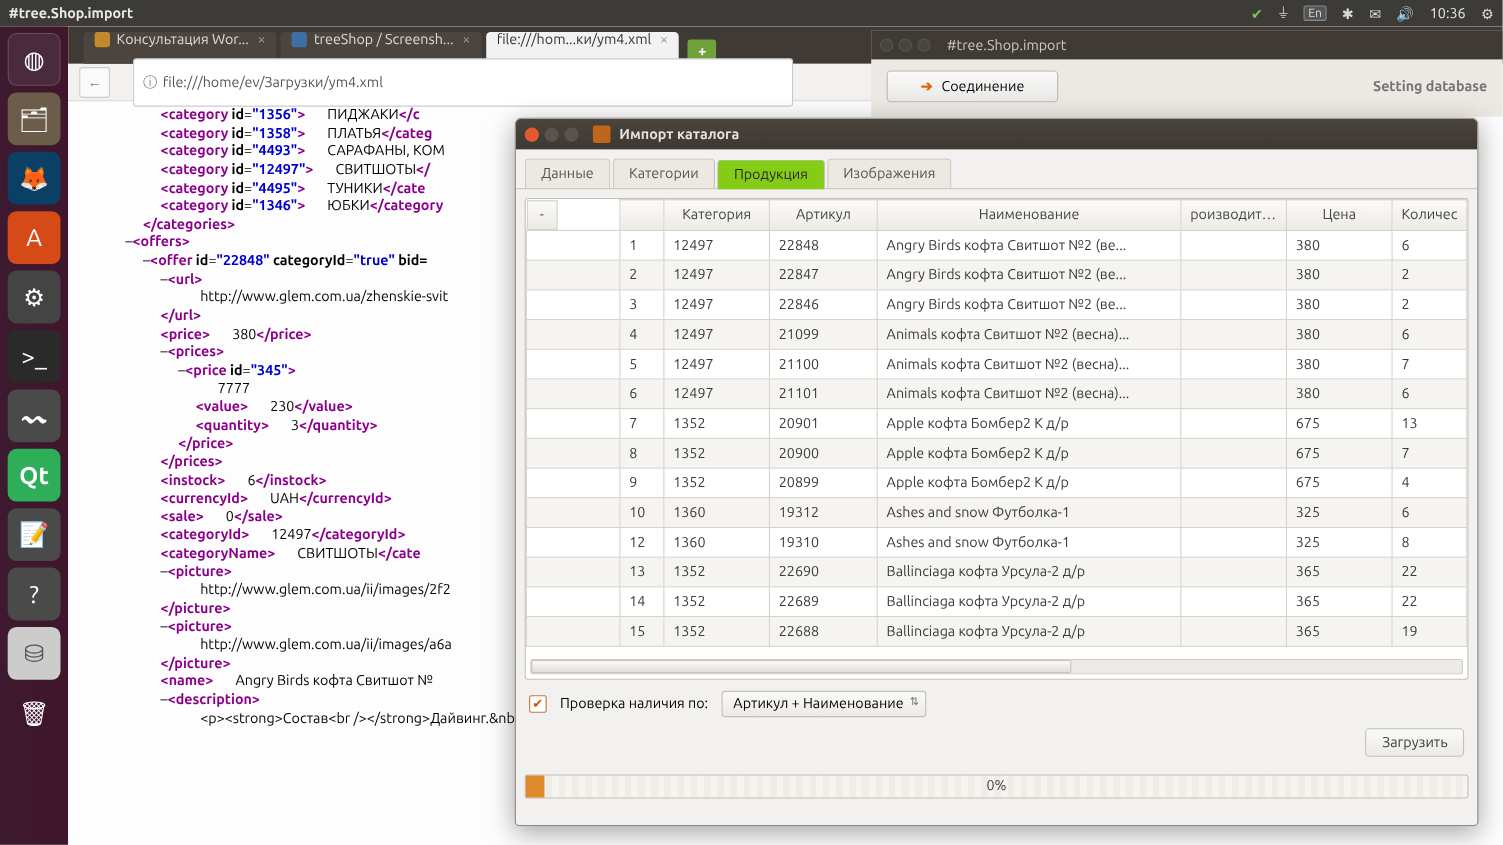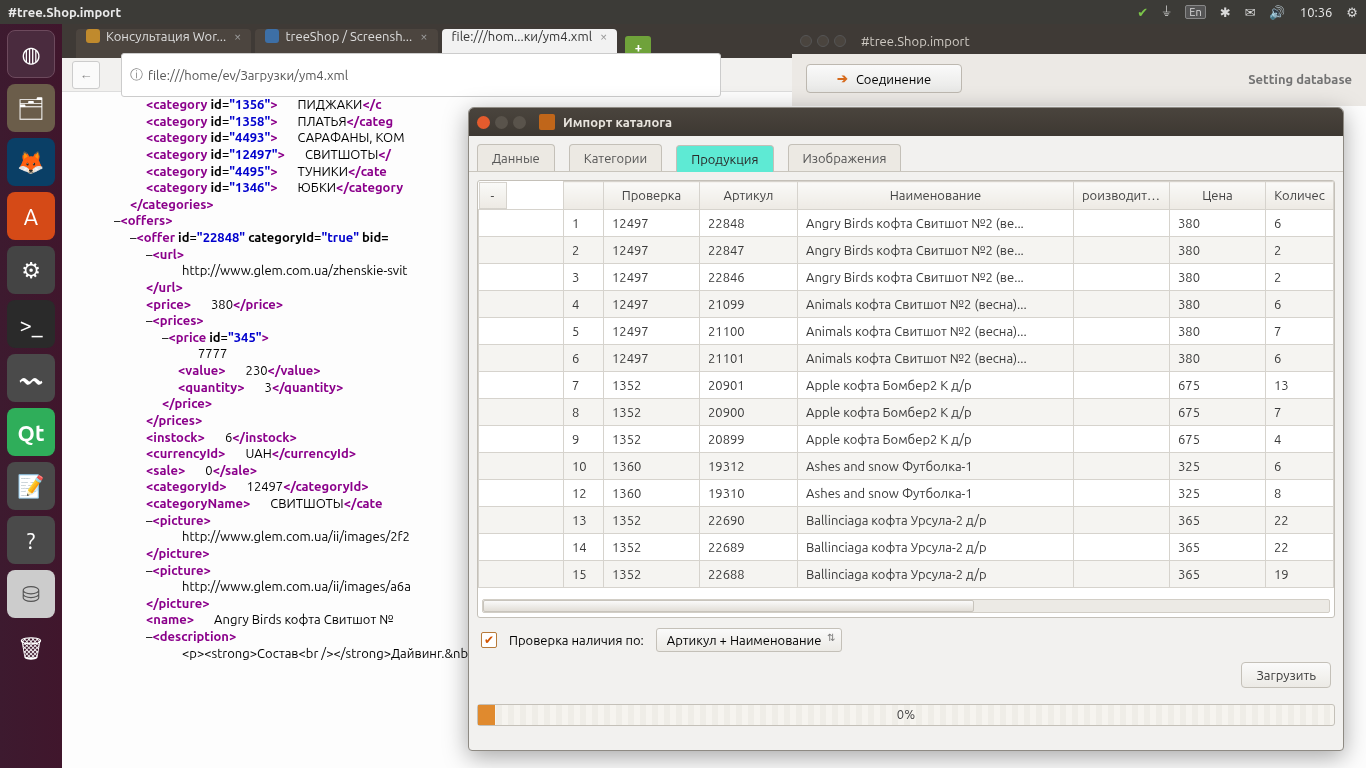--- a/index.html
+++ b/index.html
@@ -58,23 +58,23 @@
 .settingwin .connect-btn .arrow{ color:#d66a1c; font-weight:bold; }
 .settingwin .lbl { color:#737373; font-weight:bold; }
 
 
 .dialog { position:absolute; left:468px; top:107px; width:876px; height:644px; background:#f2f1ef; border:1px solid #8e8a83; border-radius:6px 6px 4px 4px; box-shadow:0 6px 24px rgba(0,0,0,.35); overflow:hidden; }
 .dialog .titlebar { height:28px; background:linear-gradient(#4a443d,#3d3832); display:flex; align-items:center; padding:0 8px; color:#e7e3dc; }
 .dialog .titlebar .wb { width:13px; height:13px; border-radius:7px; margin-right:5px; }
 .wb.close{background:#e35b2d;} .wb.min{background:#59534b;} .wb.max{background:#59534b;}
 .dialog .titlebar .dlg-icon{ width:16px;height:16px;background:#c0661a;border-radius:2px;margin:0 8px; }
 .dialog .titlebar .t { font-weight:bold; }
-.dialog .tabs { display:flex; padding:8px 8px 0 8px; gap:12px; border-bottom:1px solid #c9c5bd; background:#f2f1ef; }
+.dialog .tabs { display:flex; padding:8px 8px 0 8px; gap:0; border-bottom:1px solid #c9c5bd; background:#f2f1ef; }
 .dialog .tab { padding:6px 14px; border:1px solid #c4c0b8; border-bottom:none; background:#ece9e3; border-radius:4px 4px 0 0; margin-right:2px; color:#555;}
-.dialog .tab.active { background:#5eead4; color:#2a2a2a; position:relative; top:1px; }
+.dialog .tab.active { background:#84cc16; color:#2a2a2a; position:relative; top:1px; }
 .dialog .content { padding:8px; }
 .grid-wrap { border:1px solid #c4c0b8; border-radius:3px; background:#fff; height:438px; overflow:hidden; position:relative;}
 .grid { width:100%; border-collapse:collapse; table-layout:fixed; }
 .grid th, .grid td { border:1px solid #d6d3cd; padding:4px 8px; text-align:left; white-space:nowrap; overflow:hidden; text-overflow:ellipsis; color:#3a3a3a; height:27px; }
 .grid th { background:linear-gradient(#fafaf8,#edeae4); font-weight:normal; text-align:center; color:#444;}
 .grid tr:nth-child(even) td { background:#f5f4f1; }
 .grid tr:nth-child(odd) td { background:#ffffff; }
 .col-corner{width:28px;} .col-row{width:40px;text-align:center;} .col-cat{width:96px;} .col-art{width:98px;} .col-name{width:276px;} .col-manu{width:96px;} .col-price{width:96px;} .col-qty{width:68px;}
 .corner-btn{display:flex;align-items:center;justify-content:center;}
 .hscroll { position:absolute; left:4px; right:4px; bottom:4px; height:14px; background:#eceae5; border:1px solid #d2cec6; border-radius:2px; }
@@ -213,21 +213,21 @@
     <div class="tab active">Продукция</div>
     <div class="tab">Изображения</div>
   </div>
   <div class="content">
     <div class="grid-wrap">
       <table class="grid">
         <thead>
             <tr>
           <th class="col-corner corner-btn">-</th>
           <th class="col-row"></th>
-          <th class="col-cat">Проверка</th>
+          <th class="col-cat">Категория</th>
           <th class="col-art">Артикул</th>
           <th class="col-name">Наименование</th>
           <th class="col-manu">роизводител</th>
           <th class="col-price">Цена</th>
           <th class="col-qty">Количес</th>
         </tr>
           </thead>
         <tbody id="grid-body">
             <tr>
               <td class="col-corner"></td>

